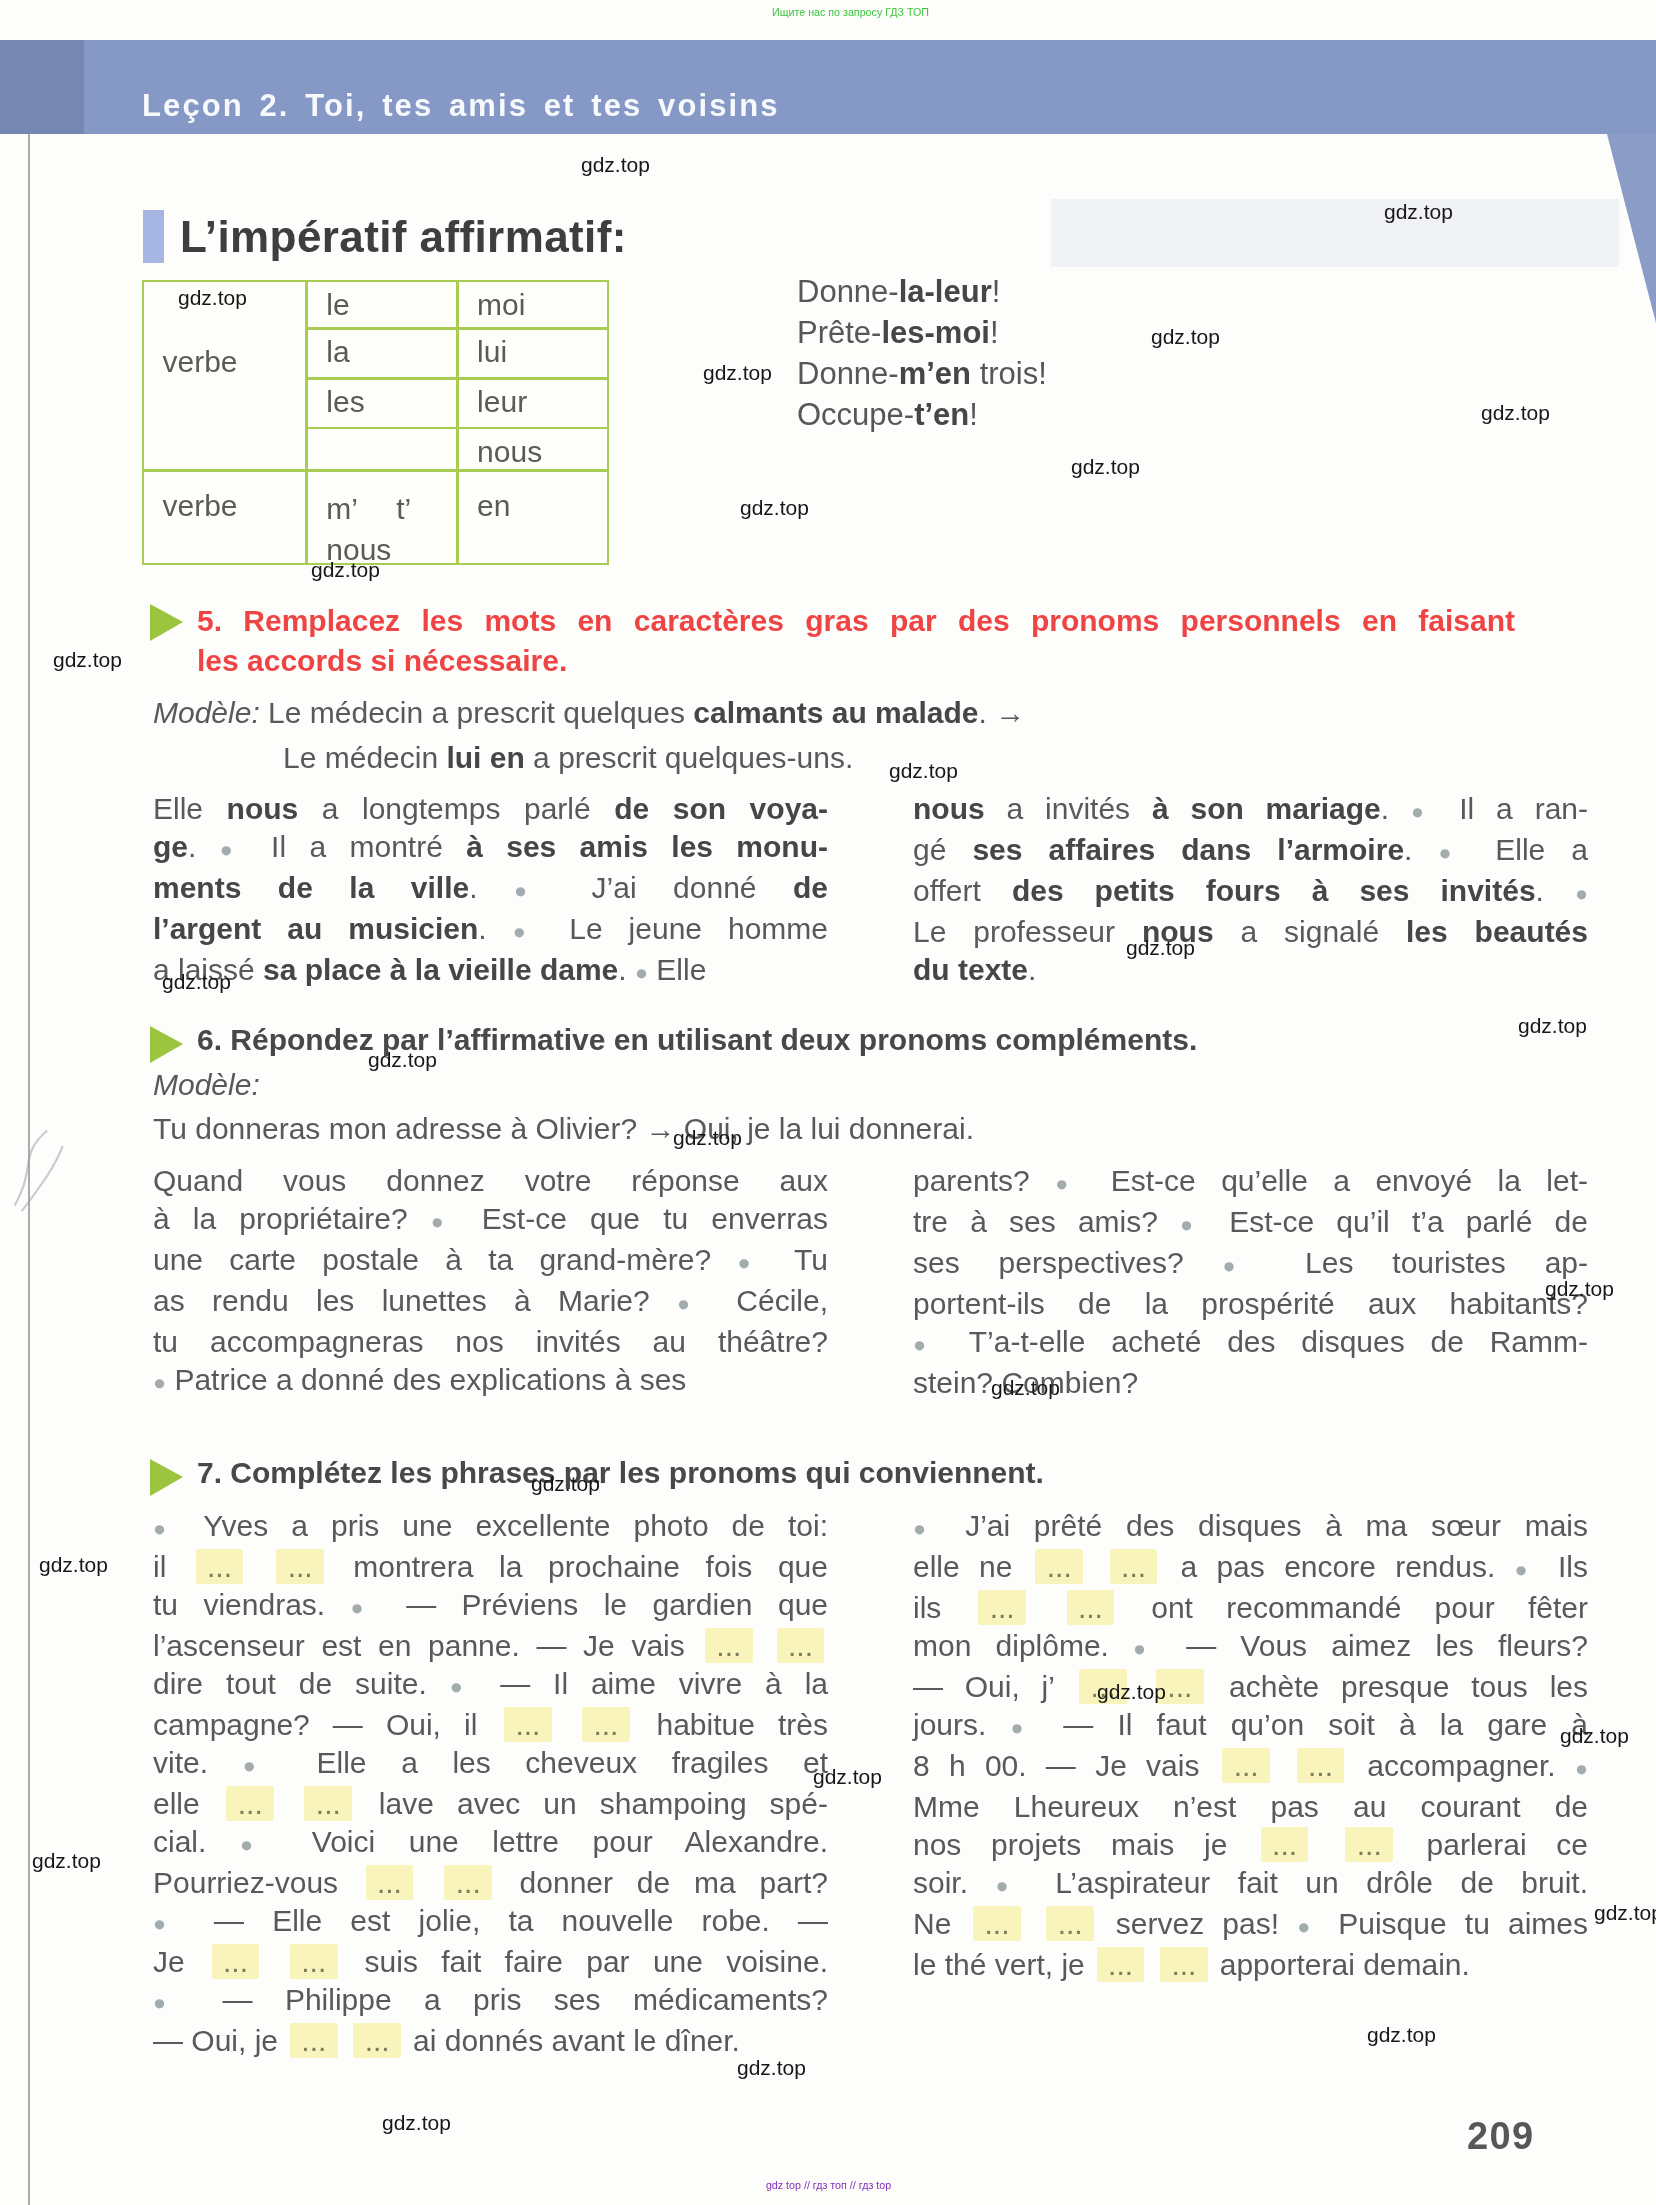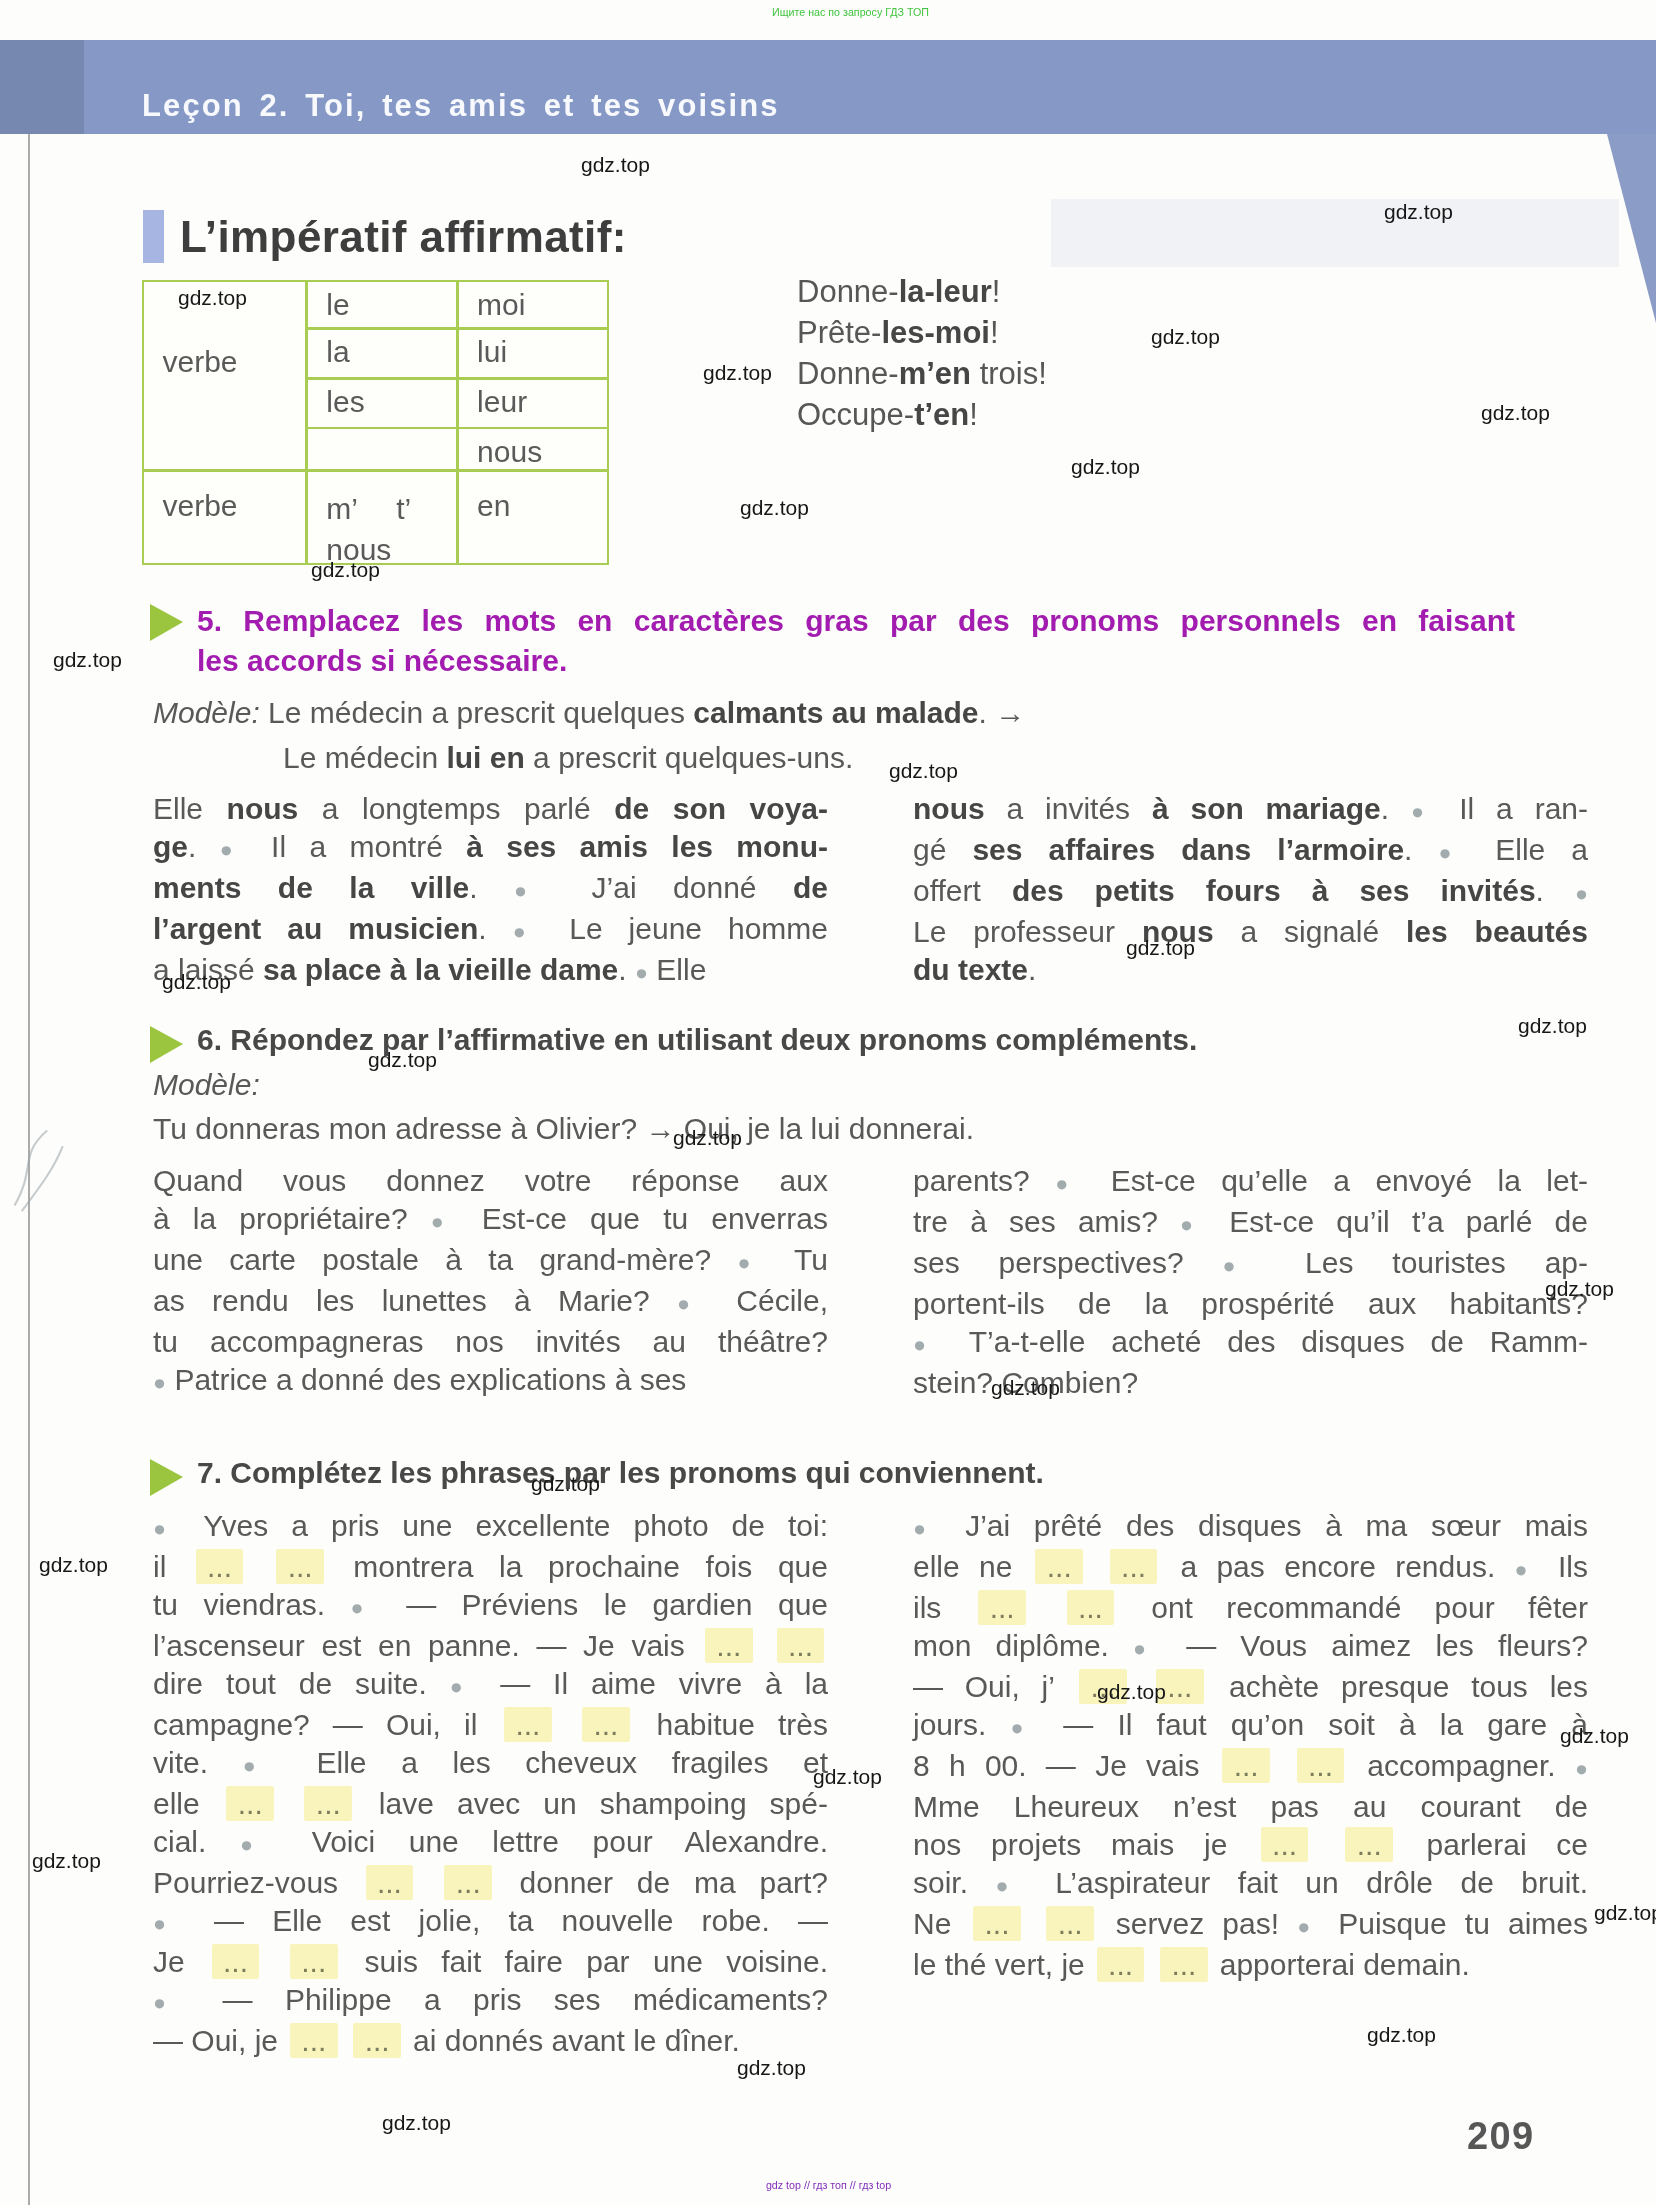--- a/index.html
+++ b/index.html
@@ -33,21 +33,21 @@
   .verbe-cell{grid-row:1/5;position:relative;padding:0;}
   .verbe-cell .vlabel{position:absolute;left:18.5px;top:63px;}
   .ref-cell{line-height:41px;padding-top:15.6px;word-spacing:31px;}
   .ref-cell .second{word-spacing:0;}
   .bcell{padding-top:17px;}
   .examples{position:absolute;left:797px;top:271px;font-size:31px;line-height:41px;color:#575757;z-index:2;}
   .examples .line{white-space:nowrap;text-align-last:left;}
   b{color:#464646;}
   
   .tri{position:absolute;width:0;height:0;border-left:33px solid #9bc53f;border-top:18.5px solid transparent;border-bottom:19px solid transparent;z-index:2;}
-  .ex-title{position:absolute;font-weight:bold;font-size:30px;line-height:40px;color:#a21caf;z-index:2;}
+  .ex-title{position:absolute;font-weight:bold;font-size:30px;line-height:40px;color:#ef4444;z-index:2;}
   .ex-title .line{white-space:nowrap;text-align-last:justify;}
   .ex-title .line.last{text-align-last:left;}
   .single-title{position:absolute;font-weight:bold;font-size:30px;color:#484848;white-space:nowrap;z-index:2;}
   .model{position:absolute;font-size:30px;color:#595959;white-space:nowrap;z-index:2;}
   .it{font-style:italic;}
   .col{position:absolute;width:675px;font-size:30px;line-height:38px;color:#595959;z-index:2;}
   .col .line{white-space:nowrap;text-align-last:justify;}
   .col .line.last{text-align-last:left;}
   .blank{background:#f8f4bc;border-radius:2.1px;padding:0.7px 11.4px;margin:0 3.6px;color:#7d7d5e;}
   .dot{color:#a2abad;font-size:.72em;}

